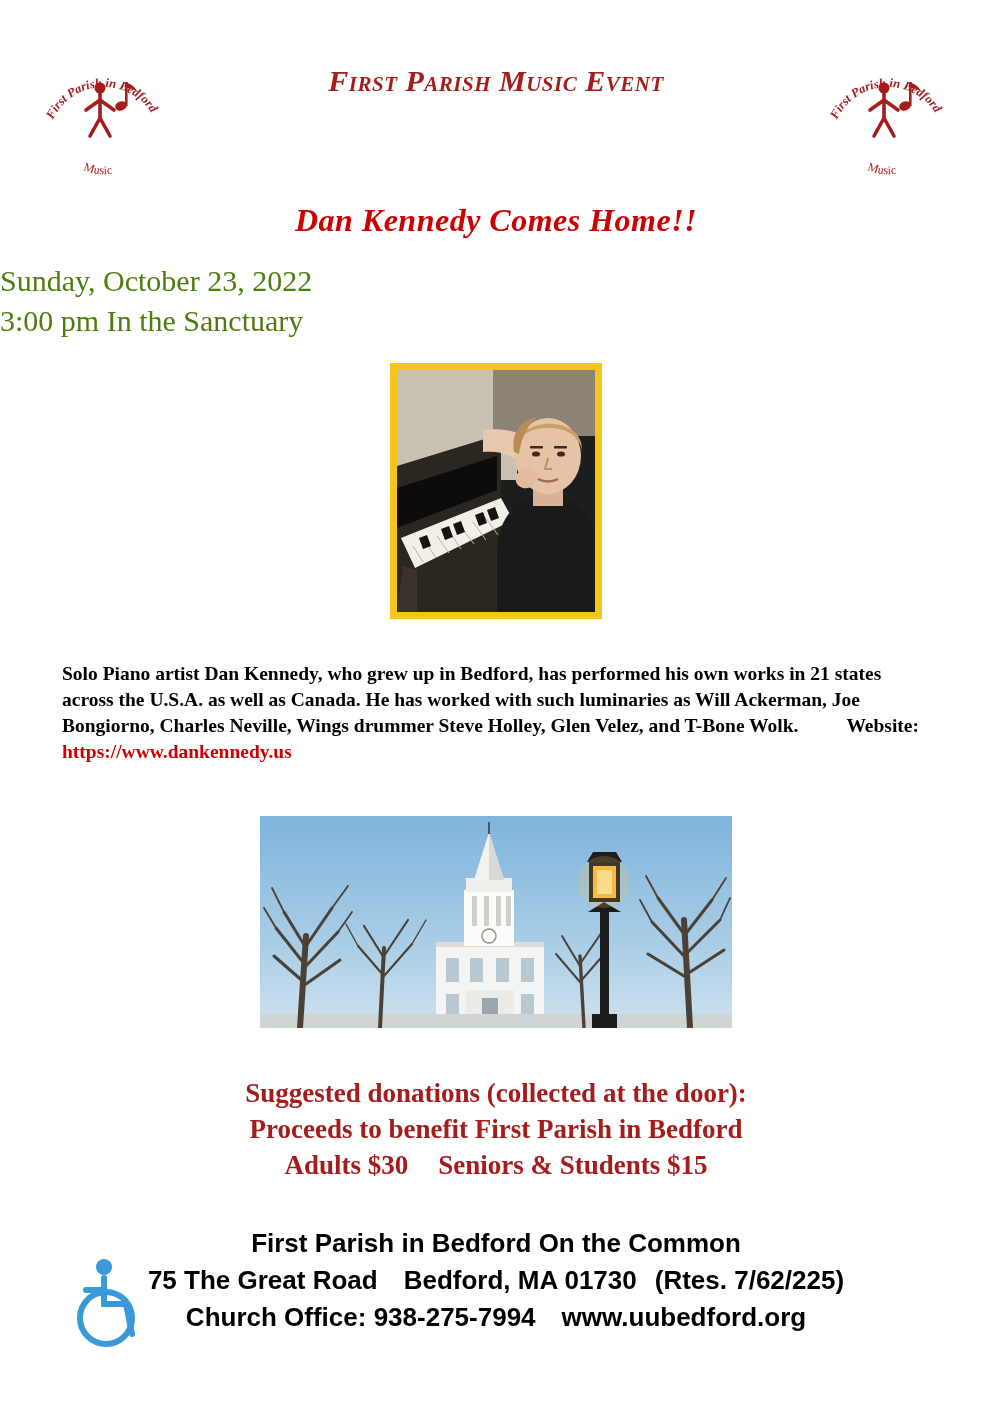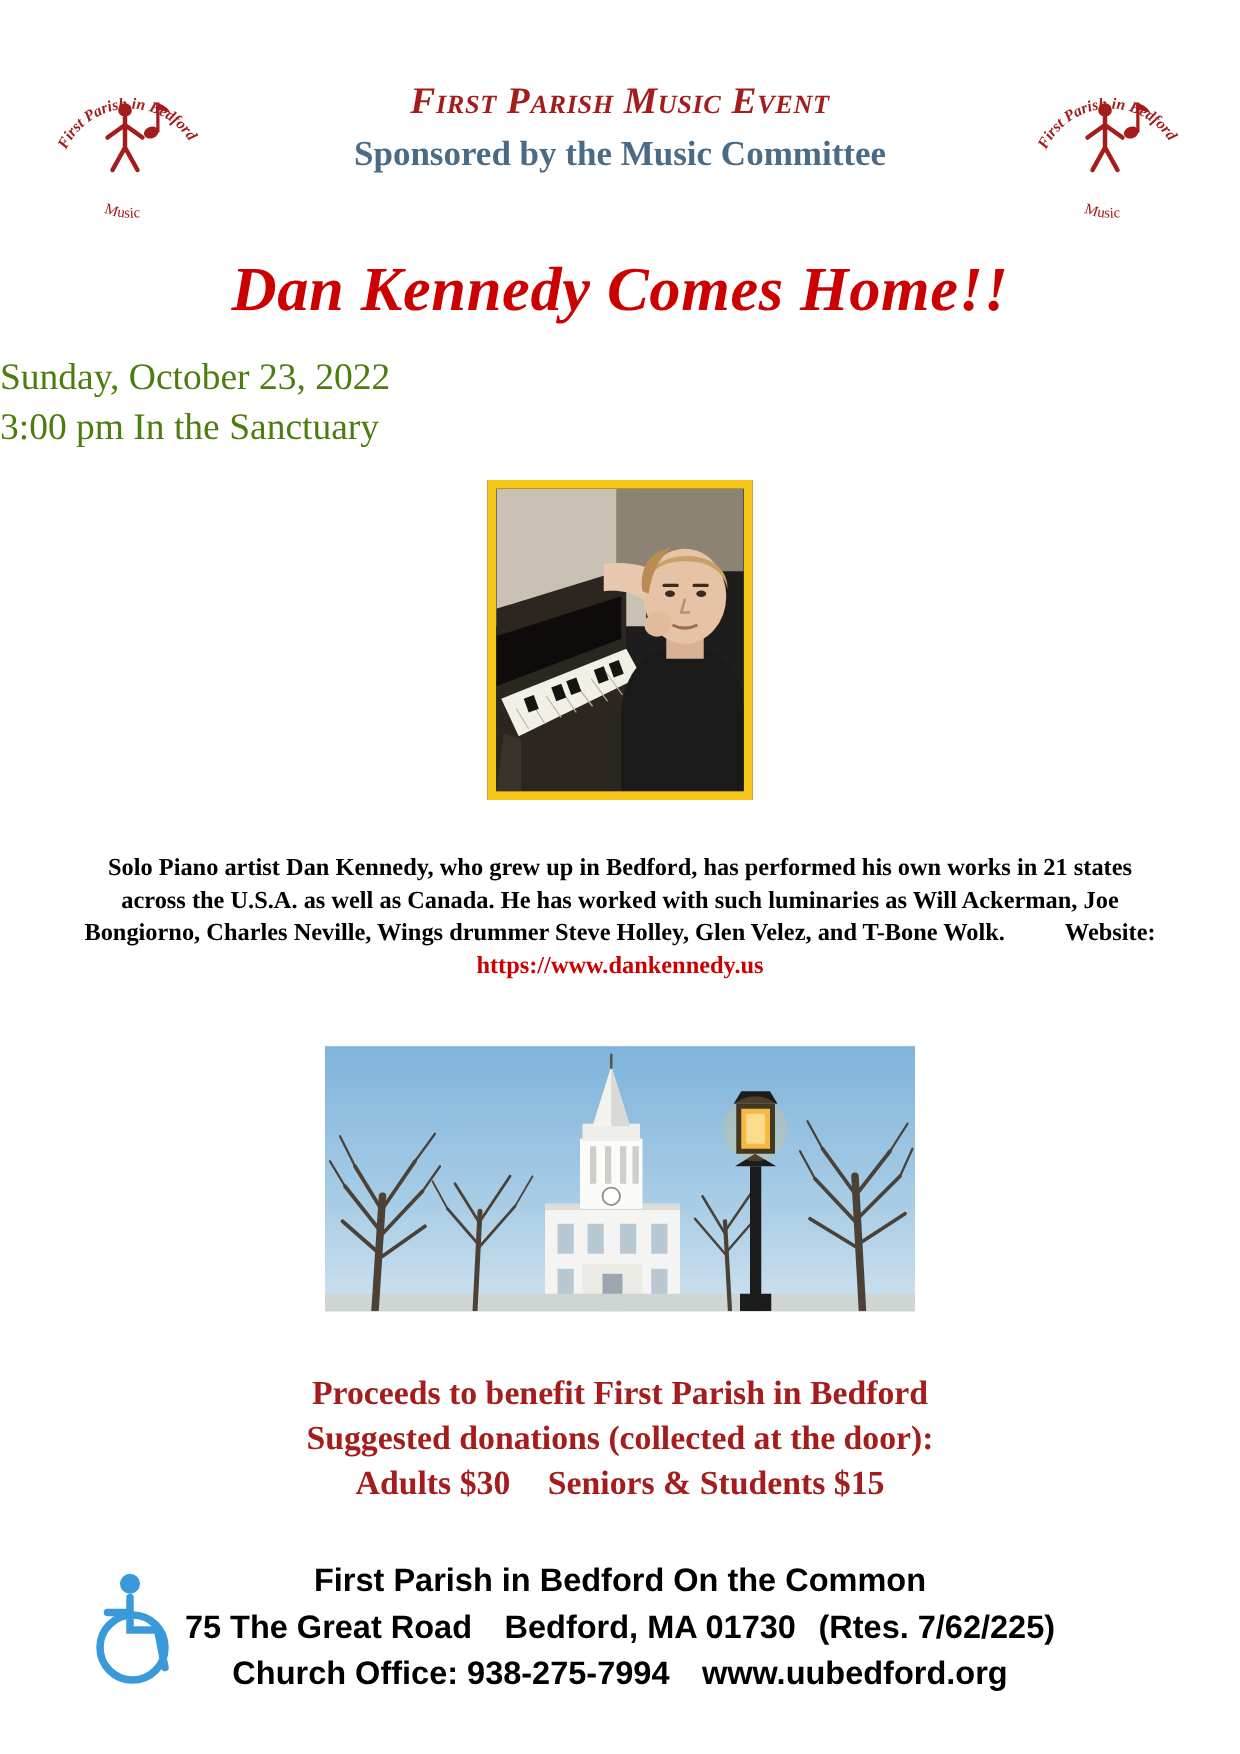--- a/index.html
+++ b/index.html
@@ -53,21 +53,21 @@
     font-size: 28px;
     color: #4a6b86;
   }
 
   
   .main-title {
     text-align: center;
     font-family: "Liberation Serif", serif;
     font-weight: bold;
     font-style: italic;
-    font-size: 50px;
+    font-size: 32px;
     color: #cc0000;
     margin-top: 22px;
     letter-spacing: 0.5px;
   }
 
   .datetime {
     text-align: left;
     margin-top: 22px;
     color: #4d7c0f;
     font-family: "Liberation Serif", serif;
@@ -89,21 +89,21 @@
   .photo-inner { position: absolute; inset: 0; overflow: hidden; }
 
   
   .bio {
     margin: 42px 62px 0 62px;
     font-family: "Liberation Serif", serif;
     font-weight: bold;
     font-size: 19.5px;
     line-height: 1.33;
     color: #000;
-    text-align: center;
+    text-align: left;
   }
   .bio .spacer { display: inline-block; width: 48px; }
   .bio .website-label { color: #000; }
   .bio .website-url { color: #cc0000; }
 
   
   .church-wrap {
     margin: 52px auto 0;
     width: 472px;
     height: 212px;
@@ -190,21 +190,20 @@
         <path d="M64 50 L64 74 M64 56 L50 66 M64 56 L78 66 M64 74 L54 92 M64 74 L74 92" stroke="#a51c1c" stroke-width="3.6" fill="none" stroke-linecap="round"></path>
         <ellipse cx="85" cy="62" rx="6" ry="4.6" transform="rotate(-20 85 62)"></ellipse>
         <rect x="89" y="38" width="2.6" height="24"></rect>
         <path d="M89 38 q10 3 12 10 q-3 -4 -12 -4 z"></path>
       </g>
     </svg>
   </div>
 
   <div class="header-text">
     <div class="event-line">First Parish Music Event</div>
-    <div class="sponsor-line">Sponsored by the Music Committee</div>
   </div>
 </div>
 
 <div class="main-title">Dan Kennedy Comes Home!!</div>
 
 <div class="datetime">
   <div>Sunday, October 23, 2022</div>
   <div>3:00 pm In the Sanctuary</div>
 </div>
 
@@ -343,22 +342,22 @@
       <rect x="329" y="46" width="31" height="40" fill="#101010"></rect>
       <rect x="333" y="50" width="23" height="32" fill="#f6b63c"></rect>
       <rect x="337" y="54" width="15" height="24" fill="#fde39b"></rect>
       <polygon points="344,86 328,96 361,96" fill="#1c1c1c"></polygon>
       <circle cx="344" cy="66" r="26" fill="#f7c45a" opacity="0.22"></circle>
     </g>
   </svg>
 </div>
 
 <div class="proceeds">
+  <div>Suggested donations (collected at the door):</div>
   <div>Proceeds to benefit First Parish in Bedford</div>
-  <div>Suggested donations (collected at the door):</div>
   <div>
     <span>Adults $30</span><span class="tier-gap"></span><span>Seniors &amp; Students $15</span>
   </div>
 </div>
 
 <div class="footer">
   <div>First Parish in Bedford On the Common</div>
   <div>
     <span>75 The Great Road</span><span class="gap-md"></span><span>Bedford, MA 01730</span><span class="gap-sm"></span><span>(Rtes. 7/62/225)</span>
   </div>

